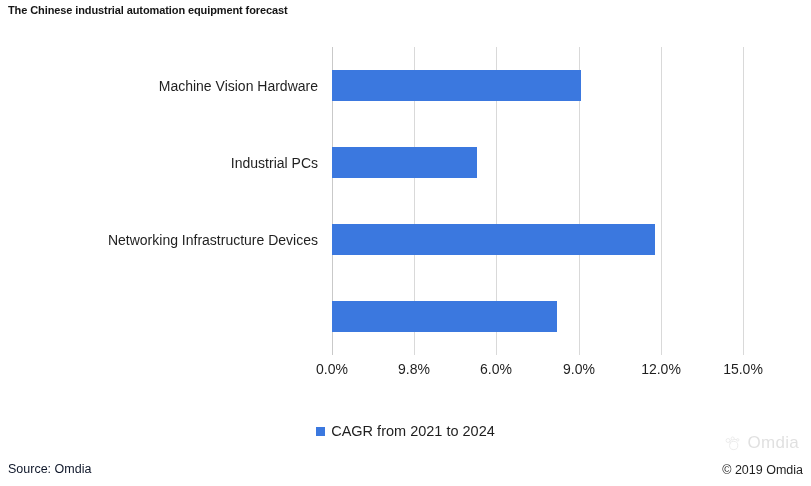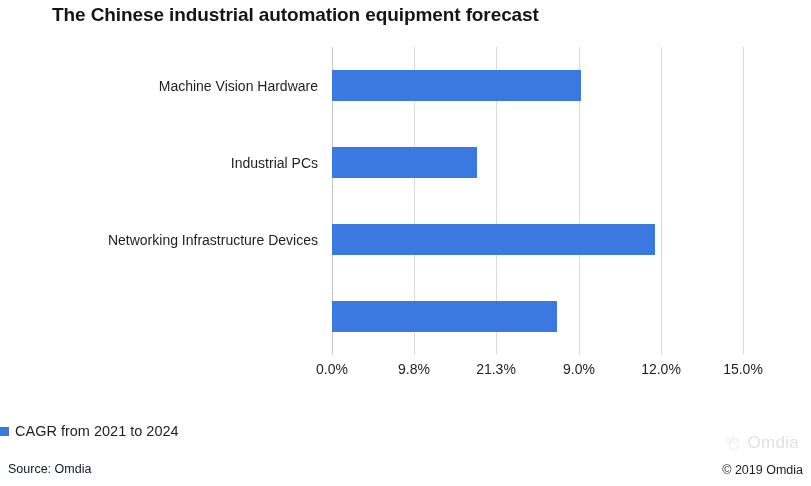--- a/index.html
+++ b/index.html
@@ -14,26 +14,25 @@
     color: #202020;
     overflow: hidden;
     position: relative;
   }
 
   
   #chart-title {
     position: absolute;
     left: 8px;
     top: 4px;
-    font-size: 19px;
+    font-size: 11px;
     font-weight: bold;
     color: #151515;
     letter-spacing: -0.1px;
     white-space: nowrap;
-    margin-left: 44px;
   }
 
   
   #plot-wrap {
     position: absolute;
     left: 0;
     top: 0;
     width: 722px;
     height: 486px;
   }
@@ -105,21 +104,21 @@
     white-space: nowrap;
   }
 
   
   #legend {
     position: absolute;
     left: 0;
     top: 423px;
     width: 811px;
     display: flex;
-    justify-content: flex-start;
+    justify-content: center;
     align-items: center;
   }
   .legend-entry {
     display: flex;
     align-items: center;
     gap: 6px;
   }
   .legend-swatch {
     width: 9px;
     height: 9px;
@@ -202,21 +201,21 @@
         <div class="bar" title="Networking Infrastructure Devices: 11.8%" style="width: 323px; background: rgb(59, 120, 223);"></div>
       </div>
       <div class="bar-track" style="top: 254px; height: 31px;">
         <div class="bar" title="Embedded Computer Boards &amp; Modules: 8.2%" style="width: 225px; background: rgb(59, 120, 223);"></div>
       </div>
     </div>
 
   <div id="value-axis">
       <div class="tick-label" style="left: 0px;">0.0%</div>
       <div class="tick-label" style="left: 82px;">9.8%</div>
-      <div class="tick-label" style="left: 164px;">21.3%</div>
+      <div class="tick-label" style="left: 164px;">6.0%</div>
       <div class="tick-label" style="left: 247px;">9.0%</div>
       <div class="tick-label" style="left: 329px;">12.0%</div>
       <div class="tick-label" style="left: 411px;">15.0%</div>
     </div>
 
 </div>
 
 <div id="legend">
   <div class="legend-entry">
     <span class="legend-swatch"></span>

